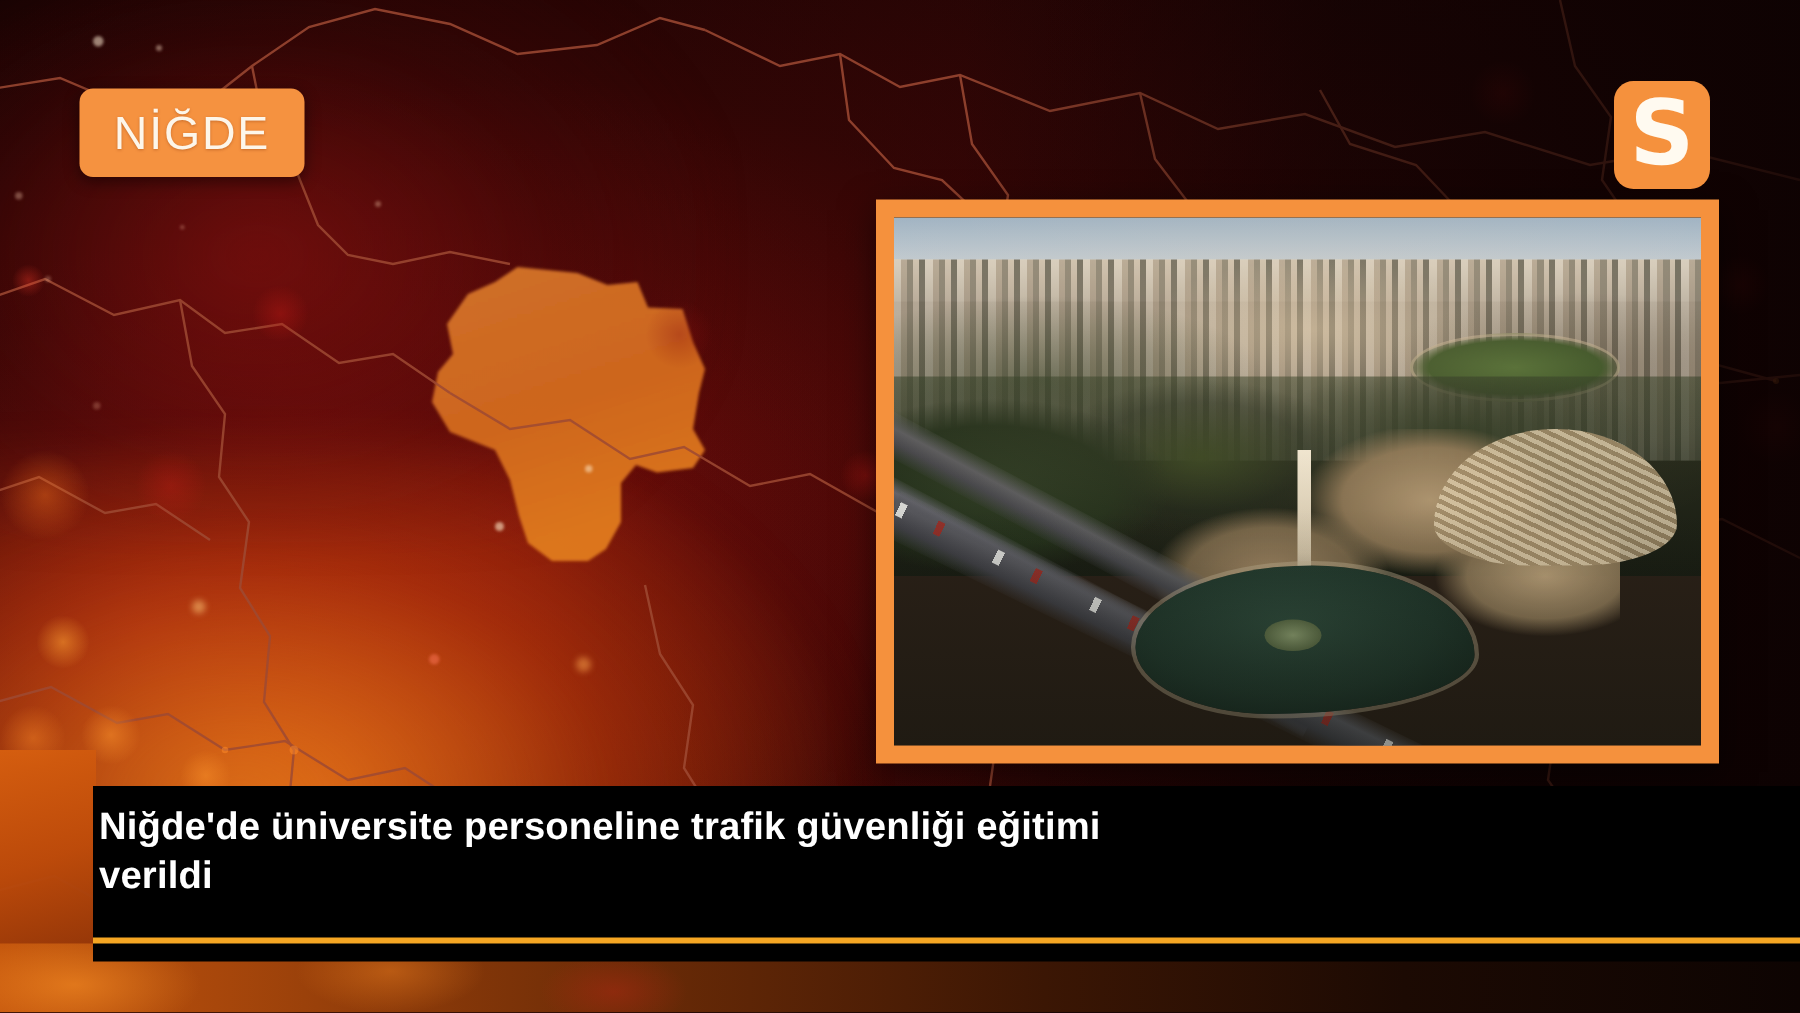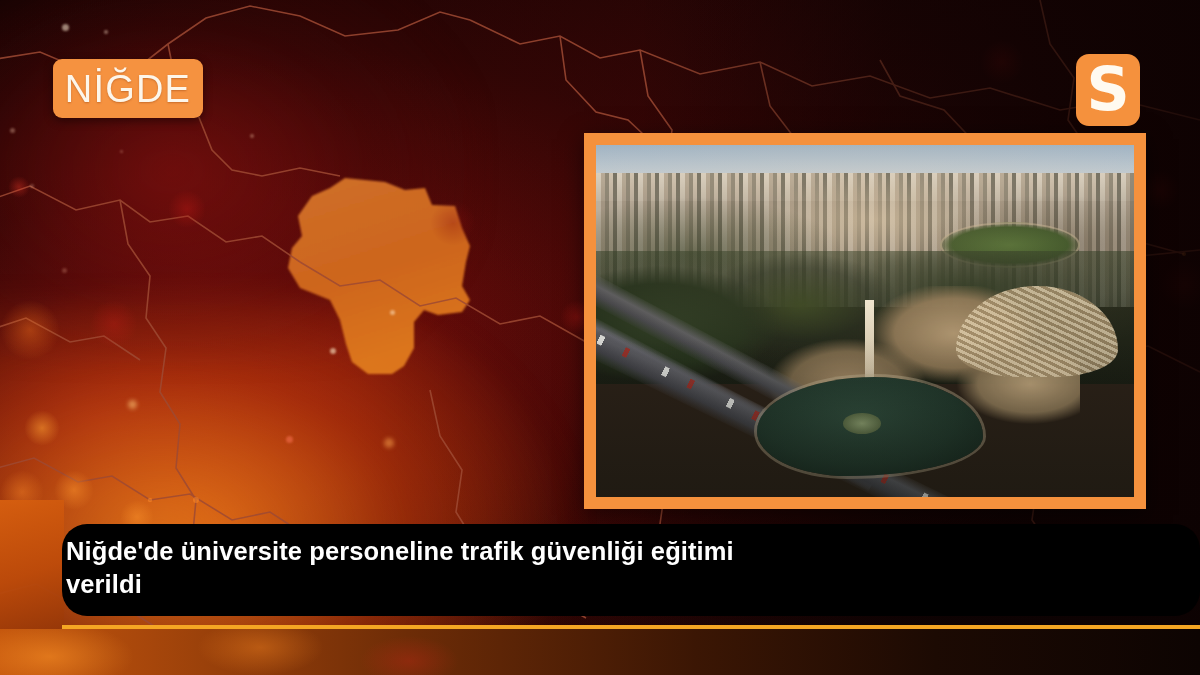--- a/index.html
+++ b/index.html
@@ -51,21 +51,21 @@
 
   
   .city-badge {
     position:absolute; left:53px; top:59px;
     width:150px; height:59px;
     border-radius:9px;
     display:flex; align-items:center; justify-content:center;
     box-shadow:0 3px 10px rgba(0,0,0,0.45);
   }
   .city-badge span {
-    font-size:38px; font-weight:400; letter-spacing:1.2px;
+    font-size:31px; font-weight:400; letter-spacing:1.2px;
     color:#fdf6ea; line-height:1;
     text-shadow:0 1px 2px rgba(120,40,0,0.35);
   }
 
   
   .brand-logo {
     position:absolute; left:1076px; top:54px;
     width:64px; height:72px;
     border-radius:13px;
     display:flex; align-items:center; justify-content:center;
@@ -198,23 +198,23 @@
   .photo-tint {
     position:absolute; inset:0;
     background:
       radial-gradient(ellipse 120% 80% at 50% 20%, rgba(255,215,160,0.12) 0%, rgba(0,0,0,0) 60%),
       linear-gradient(180deg, rgba(0,0,0,0) 55%, rgba(10,14,8,0.35) 100%);
   }
 
   
   .caption-panel {
     position:absolute; left:62px; top:524px;
-    width:1138px; height:92px;
+    width:1138px; height:117px;
     z-index:7;
-    display:flex; align-items:flex-start;border-radius:25px;
+    display:flex; align-items:flex-start;
   }
   .caption-text {
     color:#ffffff;
     font-size:25.5px;
     font-weight:700;
     line-height:1.30;
     letter-spacing:0.1px;
     padding:11px 20px 0 4px;
     max-width:700px;
   }

